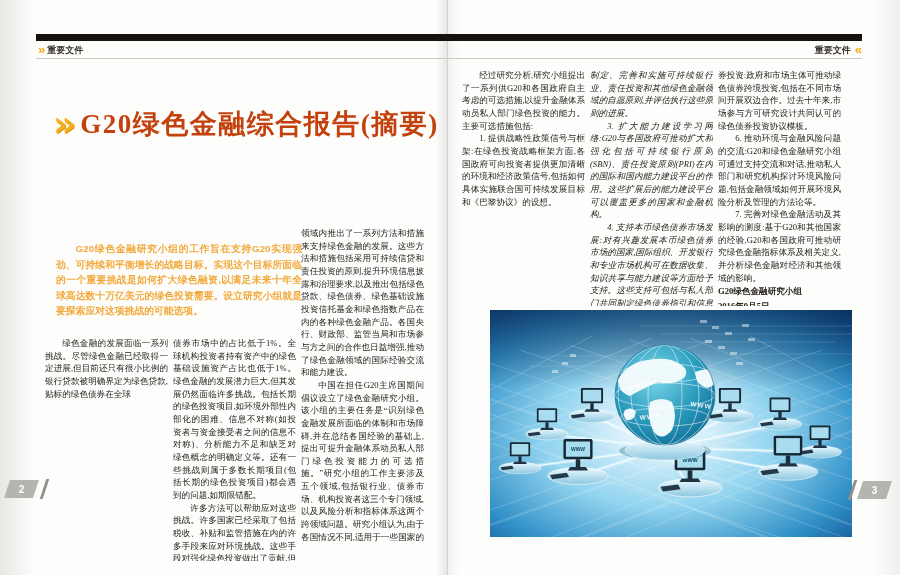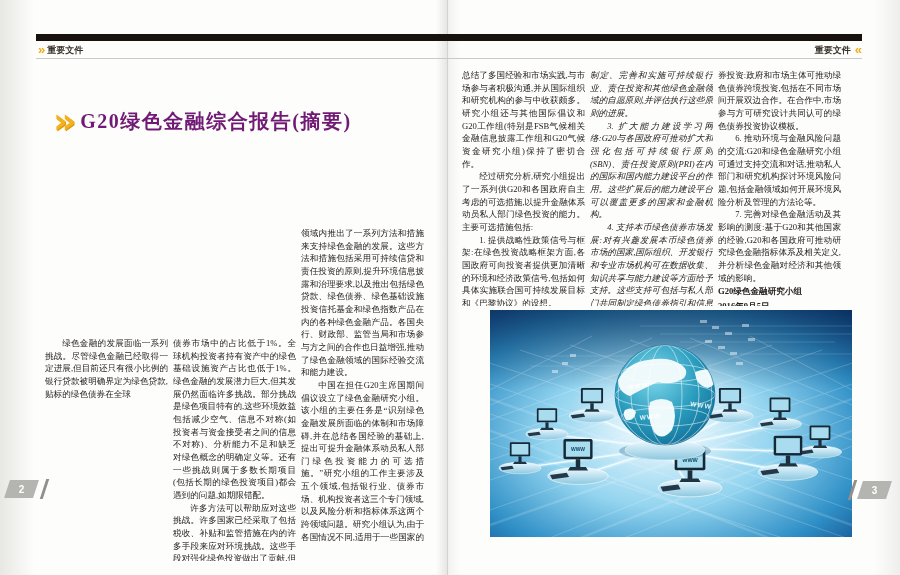--- a/index.html
+++ b/index.html
@@ -18,21 +18,21 @@
   .headrule{position:absolute;left:36px;top:58px;width:826px;height:1px;background:#c9c9c6;}
   .runhead{position:absolute;top:44px;height:12px;display:flex;align-items:center;gap:4px;
            font-family:"Liberation Sans","DejaVu Sans",sans-serif;font-size:9px;font-weight:bold;color:#3a342e;}
   .runhead-left{left:38px;}
   .runhead-right{right:40px;}
   .chev{color:#f2ab17;font-weight:bold;font-size:13px;line-height:10px;letter-spacing:-2px;}
   
   .title-row{position:absolute;left:53px;top:106px;display:flex;align-items:center;gap:8px;}
   .title-chev{color:#f5b01e;font-size:36px;font-weight:bold;letter-spacing:-4px;line-height:30px;
               font-family:"DejaVu Sans",sans-serif;text-shadow:1px 1px 0 #d99a0c;}
-  .title{margin:0;font-size:20px;font-weight:bold;color:#701a75;letter-spacing:1.5px;
+  .title{margin:0;font-size:27px;font-weight:bold;color:#c2410c;letter-spacing:1.5px;
          font-family:"Liberation Serif","DejaVu Serif",serif;}
   
   .intro{position:absolute;left:56px;top:241px;width:246px;
          font-family:"Liberation Sans","DejaVu Sans",sans-serif;
          font-size:9.8px;line-height:15.6px;font-weight:bold;color:#f2a93b;
          text-align:justify;text-indent:2em;}
   
   .col{position:absolute;width:123px;overflow:hidden;
        font-size:8.6px;line-height:12.65px;color:#26221e;text-align:justify;}
   .col p{margin:0;text-indent:2em;}
@@ -77,47 +77,47 @@
     <span>重要文件</span>
     <span class="chev">«</span>
   </div>
   <div class="headrule"></div>
 
   <div class="title-row">
     <span class="title-chev">»</span>
     <h1 class="title">G20绿色金融综合报告(摘要)</h1>
   </div>
 
+  <div class="intro">G20绿色金融研究小组的工作旨在支持G20实现强劲、可持续和平衡增长的战略目标。实现这个目标所面临的一个重要挑战是如何扩大绿色融资,以满足未来十年全球高达数十万亿美元的绿色投资需要。设立研究小组就是要探索应对这项挑战的可能选项。</div>
 
   <div class="col" id="l-col1">
     <p>绿色金融的发展面临一系列挑战。尽管绿色金融已经取得一定进展,但目前还只有很小比例的银行贷款被明确界定为绿色贷款,贴标的绿色债券在全球</p>
   </div>
   <div class="col" id="l-col2">
-    <p class="cont">债券市场中的占比低于1%。全球机构投资者持有资产中的绿色基础设施资产占比也低于1%。绿色金融的发展潜力巨大,但其发展仍然面临许多挑战。部分挑战是绿色项目特有的,这些环境效益包括减少空气、信息不对称(如投资者与资金接受者之间的信息不对称)、分析能力不足和缺乏对绿色概念的明确定义等。还有一些挑战则属于多数长期项目(包括长期的绿色投资项目)都会遇到的问题,如期限错配。</p>
+    <p class="cont">债券市场中的占比低于1%。全球机构投资者持有资产中的绿色基础设施资产占比也低于1%。绿色金融的发展潜力巨大,但其发展仍然面临许多挑战。包括长期的绿色投资项目,如环境外部性内部化的困难、信息不对称(如投资者与资金接受者之间的信息不对称)、分析能力不足和缺乏对绿色概念的明确定义等。还有一些挑战则属于多数长期项目(包括长期的绿色投资项目)都会遇到的问题,如期限错配。</p>
     <p>许多方法可以帮助应对这些挑战。许多国家已经采取了包括税收、补贴和监管措施在内的许多手段来应对环境挑战。这些手段对强化绿色投资做出了贡献,但对于私人资本的动员能力仍然不足。过去十年来,许多G20国家在金融</p>
   </div>
   <div class="col" id="l-col3">
     <p class="cont">领域内推出了一系列方法和措施来支持绿色金融的发展。这些方法和措施包括采用可持续信贷和责任投资的原则,提升环境信息披露和治理要求,以及推出包括绿色贷款、绿色债券、绿色基础设施投资信托基金和绿色指数产品在内的各种绿色金融产品。各国央行、财政部、监管当局和市场参与方之间的合作也日益增强,推动了绿色金融领域的国际经验交流和能力建设。</p>
     <p>中国在担任G20主席国期间倡议设立了绿色金融研究小组。该小组的主要任务是“识别绿色金融发展所面临的体制和市场障碍,并在总结各国经验的基础上,提出可提升金融体系动员私人部门绿色投资能力的可选措施。”研究小组的工作主要涉及五个领域,包括银行业、债券市场、机构投资者这三个专门领域,以及风险分析和指标体系这两个跨领域问题。研究小组认为,由于各国情况不同,适用于一些国家的部分措施并不一定也适用于其他国家。因此,研究小组关注于经验分享和交流,并提出供各国自主考虑采用的可选措施和开展双边与多边国际合作的设想。研究小组</p>
   </div>
 
   <div class="col" id="r-col1">
-    <p class="cont">总结了多国经验和市场实践,与市场参与者积极沟通,并从国际组织和研究机构的参与中收获颇多。研究小组还与其他国际倡议和G20工作组(特别是FSB气候相关金融信息披露工作组和G20气候资金研究小组)保持了密切合作。</p>
     <p>经过研究分析,研究小组提出了一系列供G20和各国政府自主考虑的可选措施,以提升金融体系动员私人部门绿色投资的能力。主要可选措施包括:</p>
     <p>1. 提供战略性政策信号与框架:在绿色投资战略框架方面,各国政府可向投资者提供更加清晰的环境和经济政策信号,包括如何具体实施联合国可持续发展目标和《巴黎协议》的设想。</p>
 
   </div>
   <div class="col" id="r-col2">
     <p class="cont">制定、完善和实施可持续银行业、责任投资和其他绿色金融领域的自愿原则,并评估执行这些原则的进展。</p>
     <p>3. 扩大能力建设学习网络:G20与各国政府可推动扩大和强化包括可持续银行原则(SBN)、责任投资原则(PRI)在内的国际和国内能力建设平台的作用。这些扩展后的能力建设平台可以覆盖更多的国家和金融机构。</p>
     <p>4. 支持本币绿色债券市场发展:对有兴趣发展本币绿色债券市场的国家,国际组织、开发银行和专业市场机构可在数据收集、知识共享与能力建设等方面给予支持。这些支持可包括与私人部门共同制定绿色债券指引和信息披露要求,以及培育绿色债券认证的能力。开发银行也可考虑通过担任基石投资者和进行示范发行来支持本币绿色债券市场的发展。</p>
 
   </div>
   <div class="col" id="r-col3">
-    <p class="cont">券投资:政府和市场主体可推动绿色债券跨境投资,包括在不同市场间开展双边合作。在合作中,市场参与方可研究设计共同认可的绿色债券投资协议模板。</p>
+    <p class="cont">券投资:政府和市场主体可推动绿色债券跨境投资,包括在不同市场间开展双边合作。过去十年来,市场参与方可研究设计共同认可的绿色债券投资协议模板。</p>
     <p>6. 推动环境与金融风险问题的交流:G20和绿色金融研究小组可通过支持交流和对话,推动私人部门和研究机构探讨环境风险问题,包括金融领域如何开展环境风险分析及管理的方法论等。</p>
     <p>7. 完善对绿色金融活动及其影响的测度:基于G20和其他国家的经验,G20和各国政府可推动研究绿色金融指标体系及相关定义,并分析绿色金融对经济和其他领域的影响。</p>
     <p class="sig">G20绿色金融研究小组</p>
     <p class="sig" style="margin-top:0">2016年9月5日</p>
   </div>
 
   <svg class="illus" viewBox="0 0 362 227">
     <defs>
       <radialGradient id="bgGrad" cx="47%" cy="55%" r="80%">
         <stop offset="0%" stop-color="#eaf8fe"></stop>

